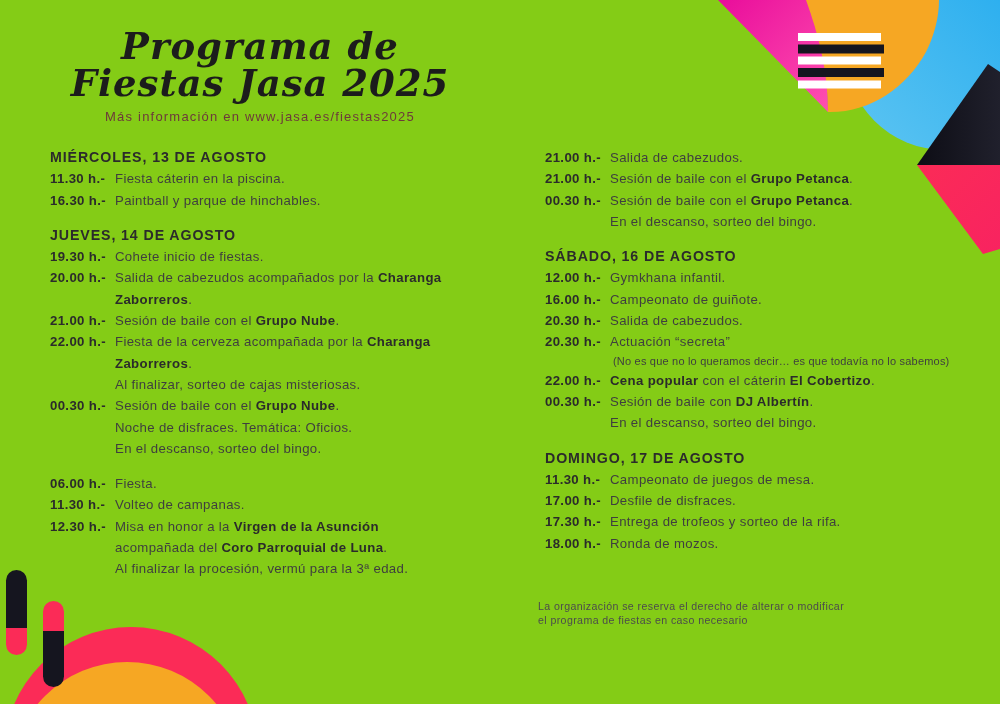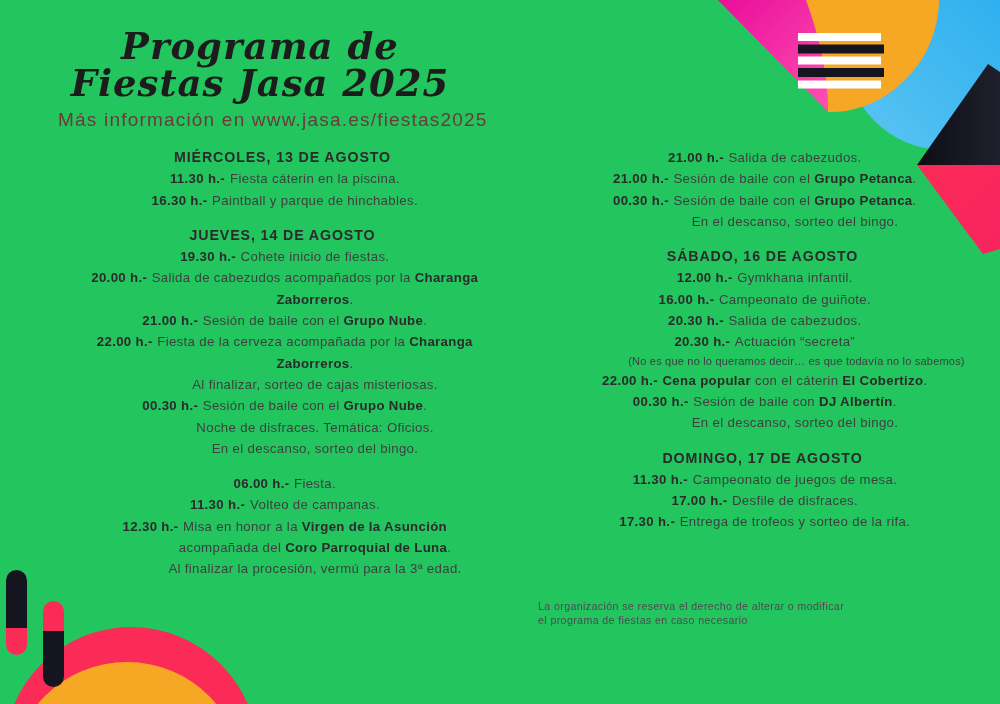--- a/index.html
+++ b/index.html
@@ -1,38 +1,38 @@
 <!DOCTYPE html>
 <html style="--magenta: #e90d9b; --pink: #ff50b0; --orange: #f6a723; --blue: #29b2ef; --blue_light: #5ec5f2; --dark: #15151f; --crimson: #fb2b57; --maroon: #6d3a3a; --heading: #2b2b2b; --text: #3f3f3f;"><head>
 <meta charset="utf-8">
 <style>
   html,body{margin:0;padding:0;background:#e9e9e9;}
   .page{
     position:relative; width:1000px; height:704px; margin:0 auto;
-    background:#22c55e; overflow:hidden;
+    background:#84cc16; overflow:hidden;
     font-family:"Liberation Sans","DejaVu Sans",sans-serif;
     color:var(--text,#3f3f3f);
   }
   
   .title-block{position:absolute; left:58px; top:28px; width:404px; text-align:center;}
   .title-line{
     font-family:"DejaVu Serif","Liberation Serif",serif;
     font-style:italic; font-weight:700;
     font-size:37px; line-height:37px; color:#1c1c1c; letter-spacing:1px;
     white-space:nowrap;
   }
   .subtitle{
-    margin-top:7px; font-size:19px; letter-spacing:1.2px;
+    margin-top:7px; font-size:13px; letter-spacing:1.2px;
     color:var(--maroon,#6d3a3a); white-space:nowrap;
   }
   
   .col{position:absolute; top:147px; font-size:13.2px; line-height:21.3px; letter-spacing:.35px;}
   .col-left{left:38px;  width:485px;}
   .col-right{left:533px; width:455px;}
-  .section{margin:0 0 14px 4px;text-align:center;}
+  .section{margin:0 0 14px 12px;}
   .day-header{
     font-weight:700; font-size:14.2px; letter-spacing:.9px;
     color:var(--heading,#2b2b2b); white-space:nowrap;
   }
   .line{white-space:nowrap;}
   .line .time{display:inline-block; width:65px; font-weight:700; color:var(--heading,#2b2b2b);}
   .line.cont{padding-left:65px;}
   .line b{font-weight:700; color:var(--heading,#2b2b2b);}
   .line.small{font-size:11px; line-height:17px; padding-left:68px; letter-spacing:.2px;}
   
@@ -197,20 +197,23 @@
         <div class="day-header"><span>DOMINGO, 17 DE AGOSTO</span></div>
         <div class="event">
           <div class="line"><span class="time">11.30 h.-</span><span><span>Campeonato de juegos de mesa.</span></span></div>
         </div>
         <div class="event">
           <div class="line"><span class="time">17.00 h.-</span><span><span>Desfile de disfraces.</span></span></div>
         </div>
         <div class="event">
           <div class="line"><span class="time">17.30 h.-</span><span><span>Entrega de trofeos y sorteo de la rifa.</span></span></div>
         </div>
+        <div class="event">
+          <div class="line"><span class="time">18.00 h.-</span><span><span>Ronda de mozos.</span></span></div>
+        </div>
       </div>
     </div>
 
   <div class="footer">
     <div>La organización se reserva el derecho de alterar o modificar</div>
     <div>el programa de fiestas en caso necesario</div>
   </div>
 
 </div>
 

